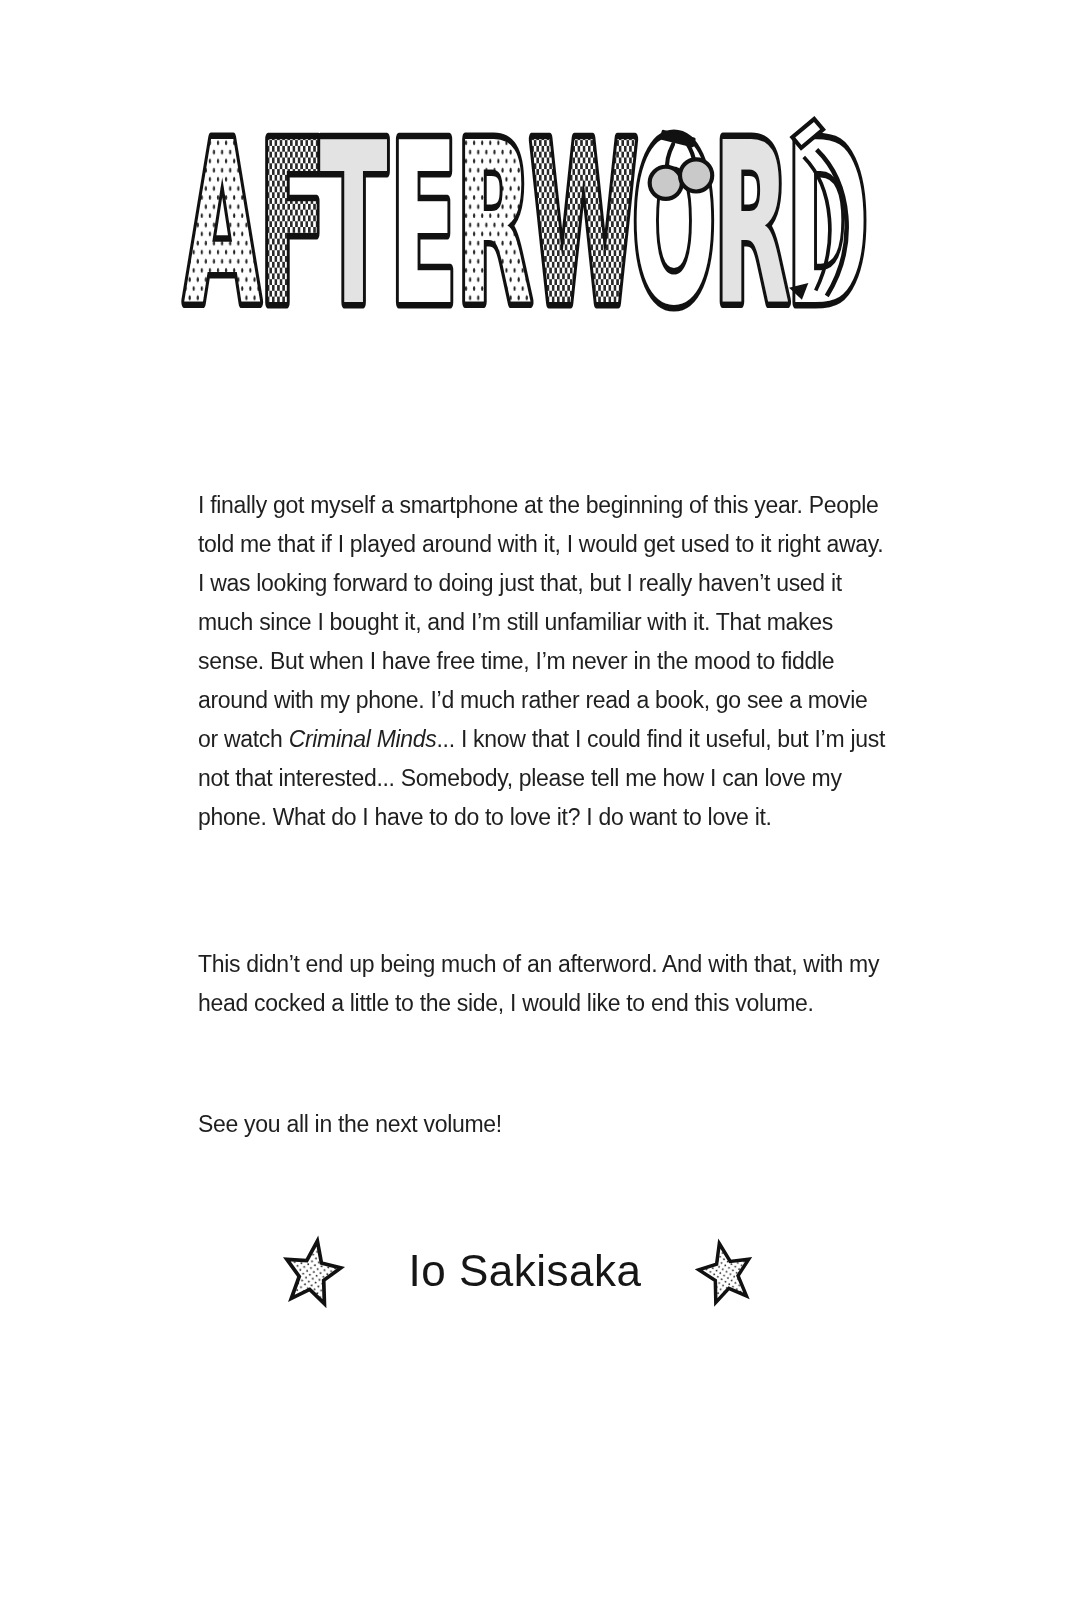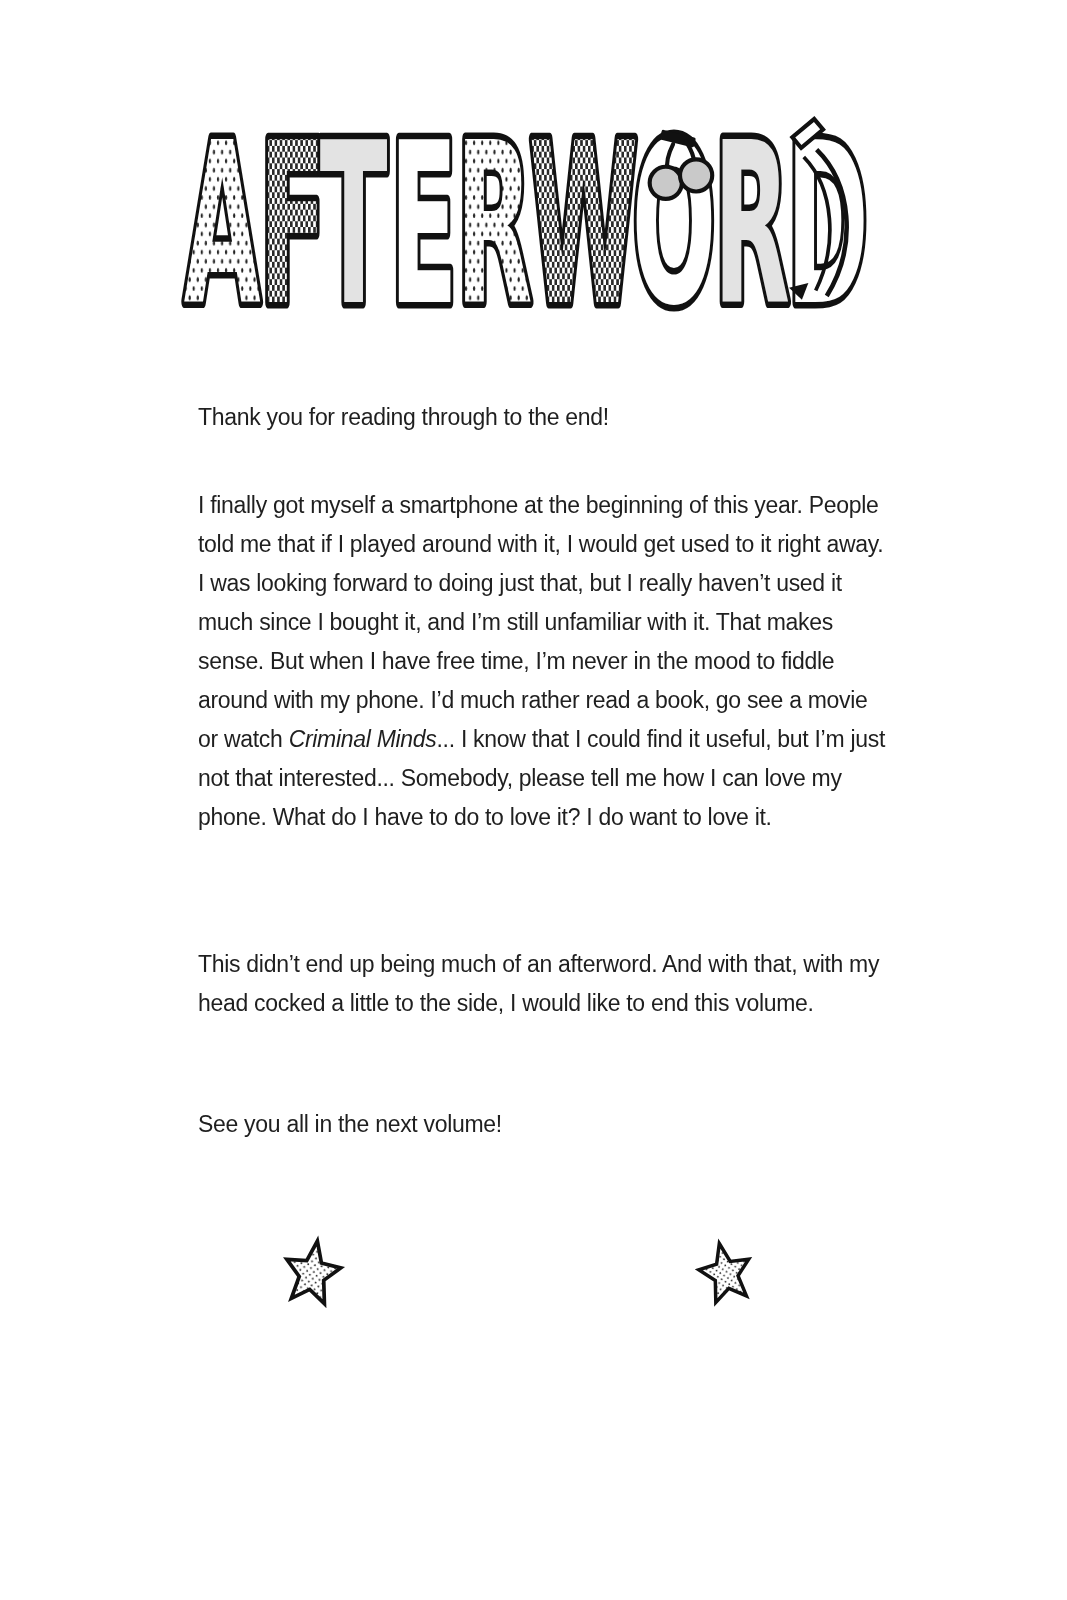--- a/index.html
+++ b/index.html
@@ -104,30 +104,30 @@
     <g>
       <g transform="translate(688,24) rotate(-40)">
         <rect x="-15" y="-17" width="31" height="15" fill="#ffffff" stroke="#111111" stroke-width="4.5"></rect>
       </g>
       <path d="M692,34 C729,70 737,138 703,193" stroke="#111111" stroke-width="5" fill="none"></path>
       <path d="M678,42 C711,76 715,138 691,187" stroke="#111111" stroke-width="4" fill="none"></path>
       <path d="M676,197 L662,184 L683,179 Z" fill="#111111"></path>
     </g>
   </svg>
 
-  <p class="body-text para-greeting">Thank you for reading through to the end!</p>
 
   <p class="body-text para-smartphone"><span>I finally got myself a smartphone at the beginning of this year. People told me that if I played around with it, I would get used to it right away. I was looking forward to doing just that, but I really haven’t used it much since I bought it, and I’m still unfamiliar with it. That makes sense. But when I have free time, I’m never in the mood to fiddle around with my phone. I’d much rather read a book, go see a movie or watch </span><span class="italic">Criminal Minds</span><span>... I know that I could find it useful, but I’m just not that interested... Somebody, please tell me how I can love my phone. What do I have to do to love it? I do want to love it.</span></p>
 
   <p class="body-text para-seeyou">See you all in the next volume!</p>
 
   <p class="body-text para-closing">This didn’t end up being much of an afterword. And with that, with my head cocked a little to the side, I would like to end this volume.</p>
 
   <svg class="star-svg star-left" viewBox="0 0 100 115">
     <polygon class="star-shape" points="50,2 62,36 94,39 70,63 77,100 50,81 23,100 30,63 6,39 38,36"></polygon>
   </svg>
 
+  <div class="signature">Io Sakisaka</div>
 
   <svg class="star-svg star-right" viewBox="0 0 100 115">
     <polygon class="star-shape" points="50,2 62,36 94,39 70,63 77,100 50,81 23,100 30,63 6,39 38,36"></polygon>
   </svg>
 
 </div>
 
 </body></html>

